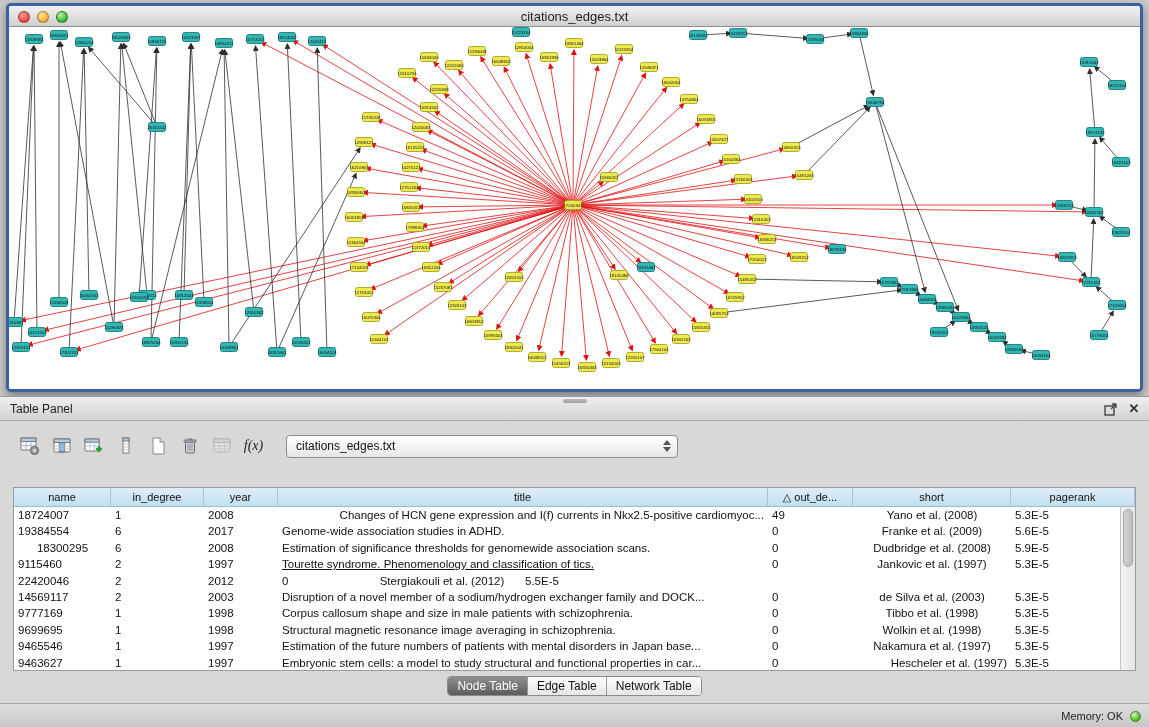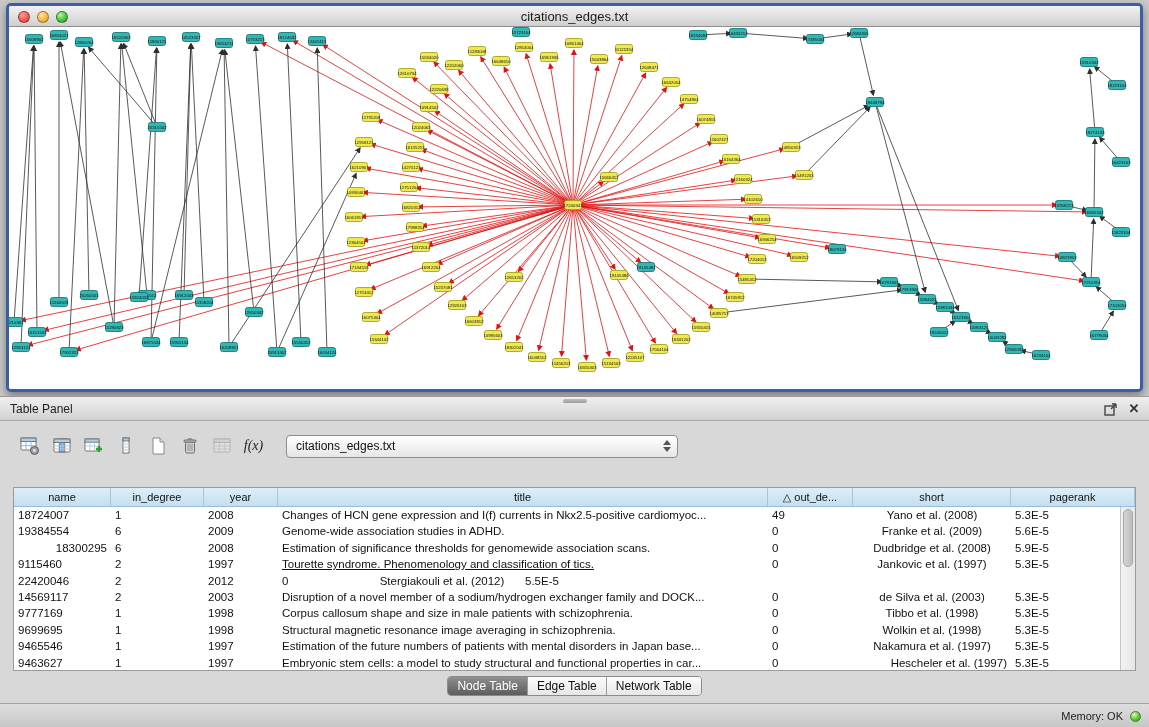--- a/index.html
+++ b/index.html
@@ -838,36 +838,36 @@
           <div class="th" style="width: 490px;">title</div>
           <div class="th" style="width: 85px;">△ out_de...</div>
           <div class="th" style="width: 158px;">short</div>
           <div class="th" style="flex: 1 1 0%;">pagerank</div>
         </div>
       <div class="tbody" id="tbody">
           <div class="tr">
             <div class="td" style="width: 97px; text-align: left;">18724007</div>
             <div class="td" style="width: 93px; text-align: left;">1</div>
             <div class="td" style="width: 74px; text-align: left;">2008</div>
-            <div class="td" style="width: 490px; text-align: left;">Changes of HCN gene expression and I(f) currents in Nkx2.5-positive cardiomyoc...</div>
+            <div class="td" style="width: 490px; text-align: right;">Changes of HCN gene expression and I(f) currents in Nkx2.5-positive cardiomyoc...</div>
             <div class="td" style="width: 85px; text-align: left;">49</div>
             <div class="td" style="width: 158px; text-align: center;">Yano et al. (2008)</div>
             <div class="td" style="flex: 1 1 0%; text-align: left;">5.3E-5</div>
           </div>
           <div class="tr">
             <div class="td" style="width: 97px; text-align: left;">19384554</div>
             <div class="td" style="width: 93px; text-align: left;">6</div>
-            <div class="td" style="width: 74px; text-align: left;">2009</div>
+            <div class="td" style="width: 74px; text-align: left;">2017</div>
             <div class="td" style="width: 490px; text-align: left;">Genome-wide association studies in ADHD.</div>
             <div class="td" style="width: 85px; text-align: left;">0</div>
             <div class="td" style="width: 158px; text-align: center;">Franke et al. (2009)</div>
             <div class="td" style="flex: 1 1 0%; text-align: left;">5.6E-5</div>
           </div>
           <div class="tr">
-            <div class="td" style="width: 97px; text-align: right;">18300295</div>
+            <div class="td" style="width: 97px; text-align: center;">18300295</div>
             <div class="td" style="width: 93px; text-align: left;">6</div>
             <div class="td" style="width: 74px; text-align: left;">2008</div>
             <div class="td" style="width: 490px; text-align: left;">Estimation of significance thresholds for genomewide association scans.</div>
             <div class="td" style="width: 85px; text-align: left;">0</div>
             <div class="td" style="width: 158px; text-align: center;">Dudbridge et al. (2008)</div>
             <div class="td" style="flex: 1 1 0%; text-align: left;">5.9E-5</div>
           </div>
           <div class="tr">
             <div class="td" style="width: 97px; text-align: left;">9115460</div>
             <div class="td" style="width: 93px; text-align: left;">2</div>

